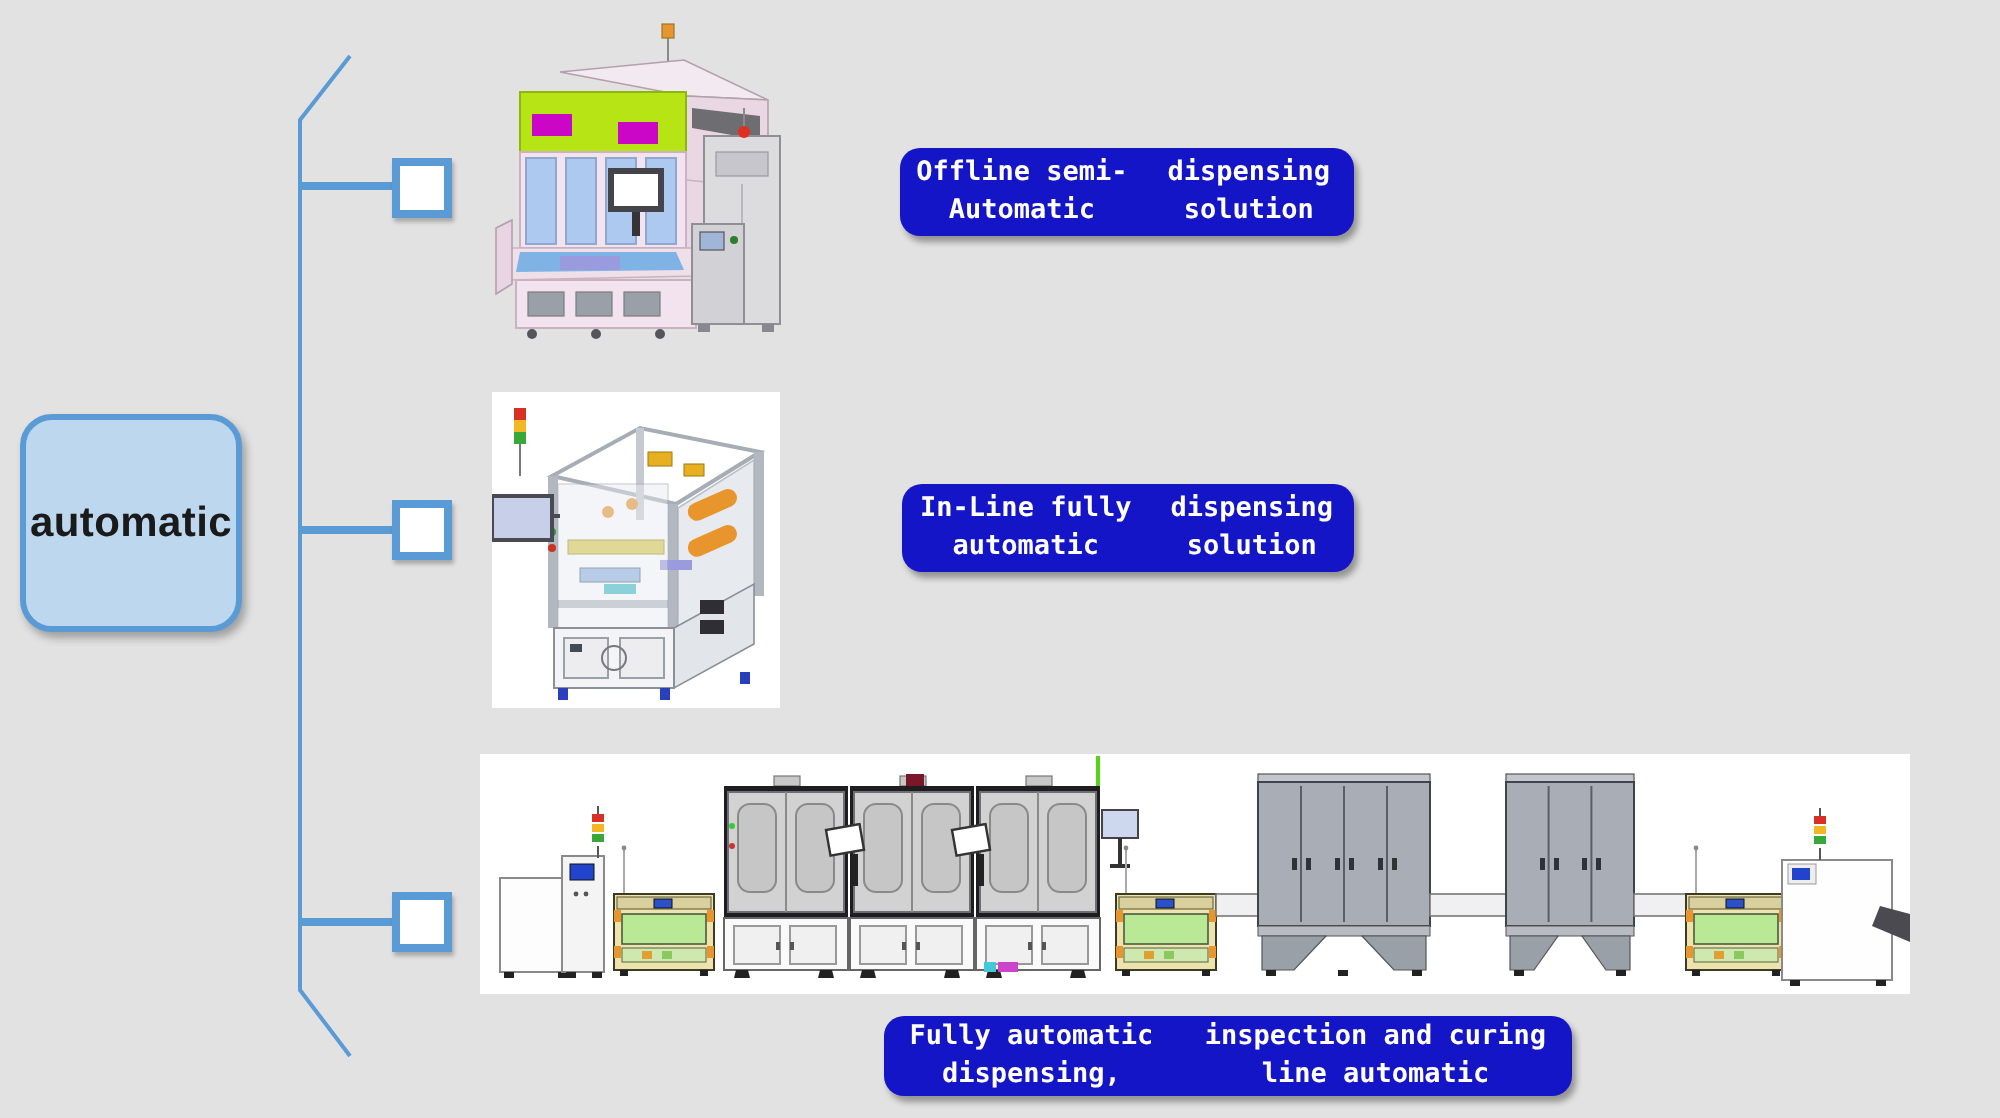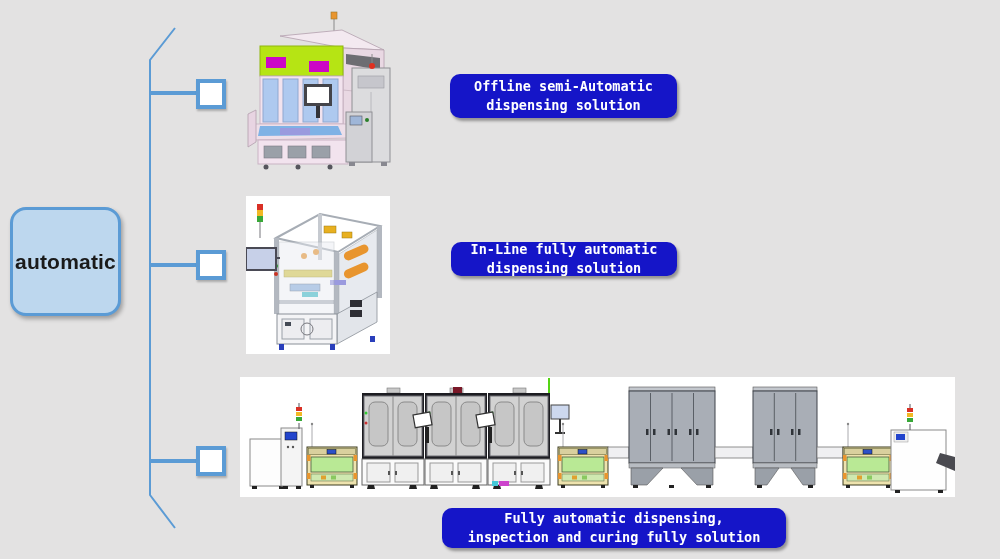--- a/index.html
+++ b/index.html
@@ -29,24 +29,24 @@
   #root-node .root-label{
     font-size:21px;font-weight:bold;color:#1a1a1a;letter-spacing:.2px;
   }
   
   .label-box{
     background:var(--label-bg);border-radius:10px;
     box-shadow:2px 3px 3px rgba(0,0,0,.35);
     color:var(--label-text);
     font-family:"DejaVu Sans Mono","Liberation Mono",monospace;
     font-weight:bold;font-size:13.5px;line-height:19px;text-align:center;
-    display:flex;flex-direction:column;align-items:center;justify-content:center;
+    display:flex;flex-direction:row;align-items:center;justify-content:center;
   }
   #label-1{left:450px;top:74px;width:227px;height:44px;}
-  #label-2{left:451px;top:242px;width:226px;height:34px;}
+  #label-2{left:451px;top:242px;width:226px;height:44px;}
   #label-3{left:442px;top:508px;width:344px;height:40px;}
   
   #machine-1{left:246px;top:10px;width:152px;height:162px;}
   #machine-2{left:246px;top:196px;width:144px;height:158px;background:#ffffff;}
   #machine-3{left:240px;top:377px;width:715px;height:120px;background:#ffffff;}
   svg{display:block;width:100%;height:100%;}
 </style>
 </head>
 <body>
 
@@ -322,16 +322,16 @@
   <div id="label-1" class="abs label-box">
     <div>Offline semi-Automatic</div>
     <div>dispensing solution</div>
   </div>
   <div id="label-2" class="abs label-box">
     <div>In-Line fully automatic</div>
     <div>dispensing solution</div>
   </div>
   <div id="label-3" class="abs label-box">
     <div>Fully automatic dispensing,</div>
-    <div>inspection and curing fully solution</div>
+    <div>inspection and curing line automatic</div>
   </div>
 
 </div>
 
 </body></html>

